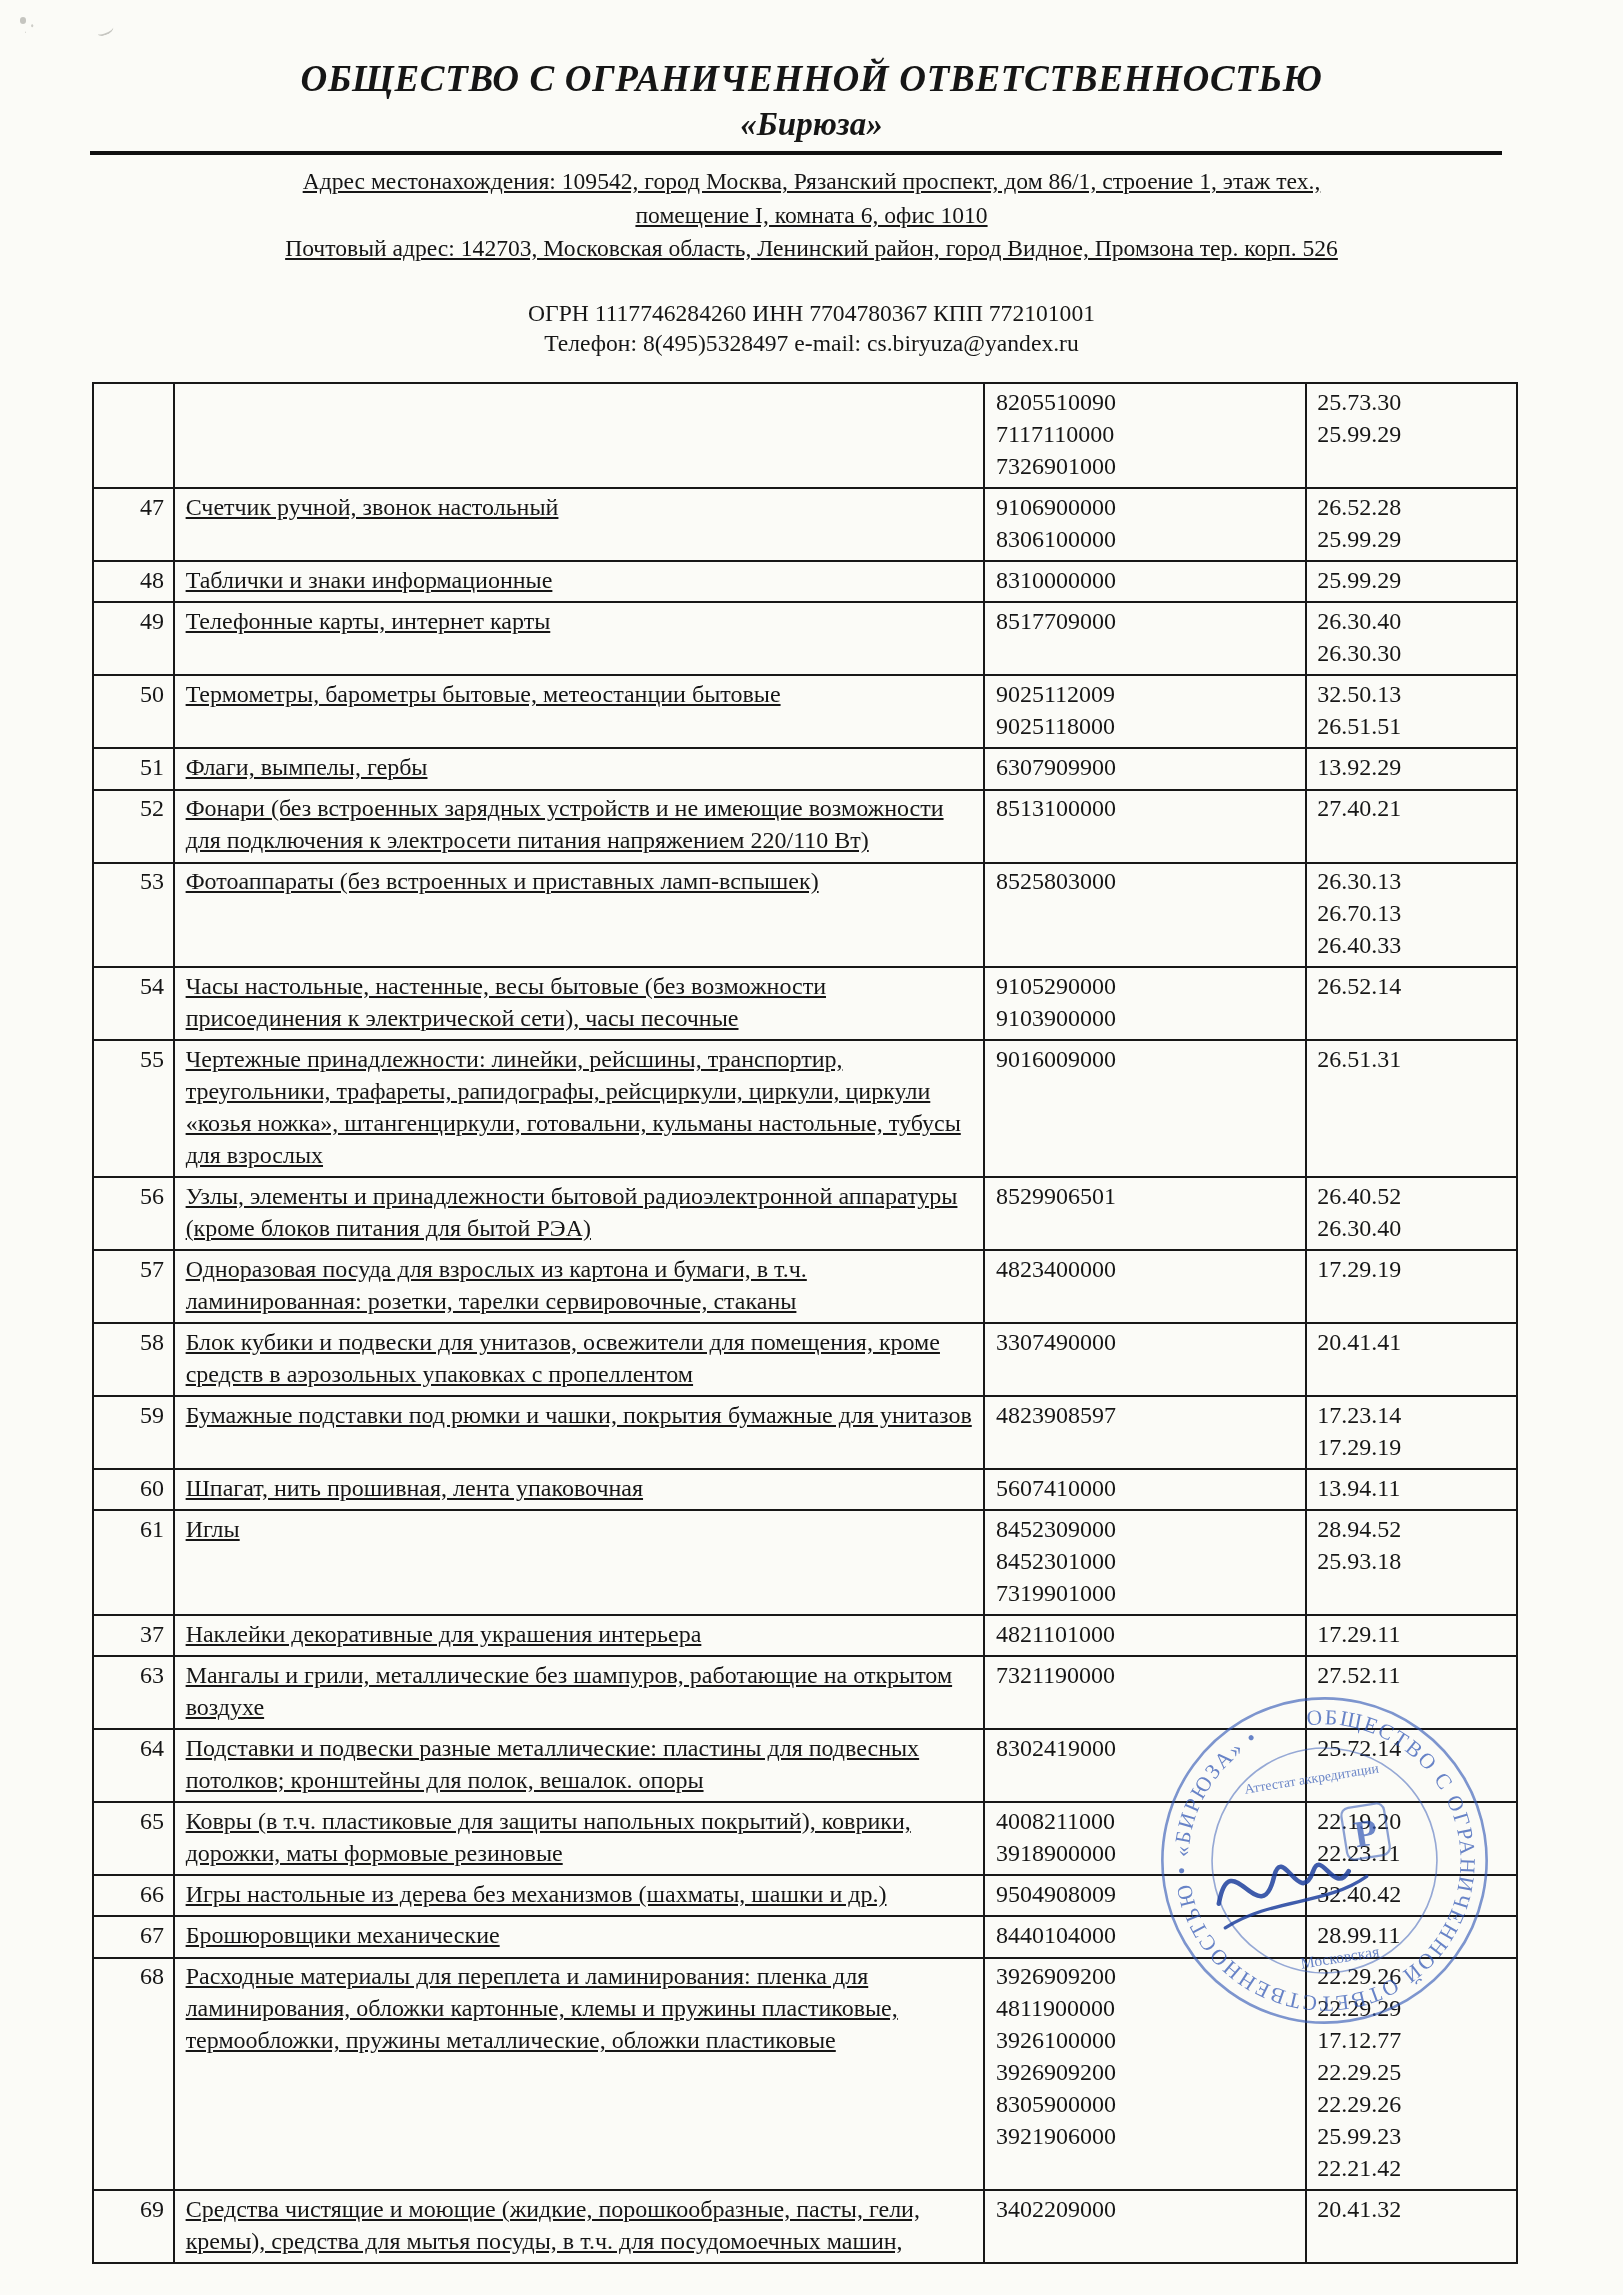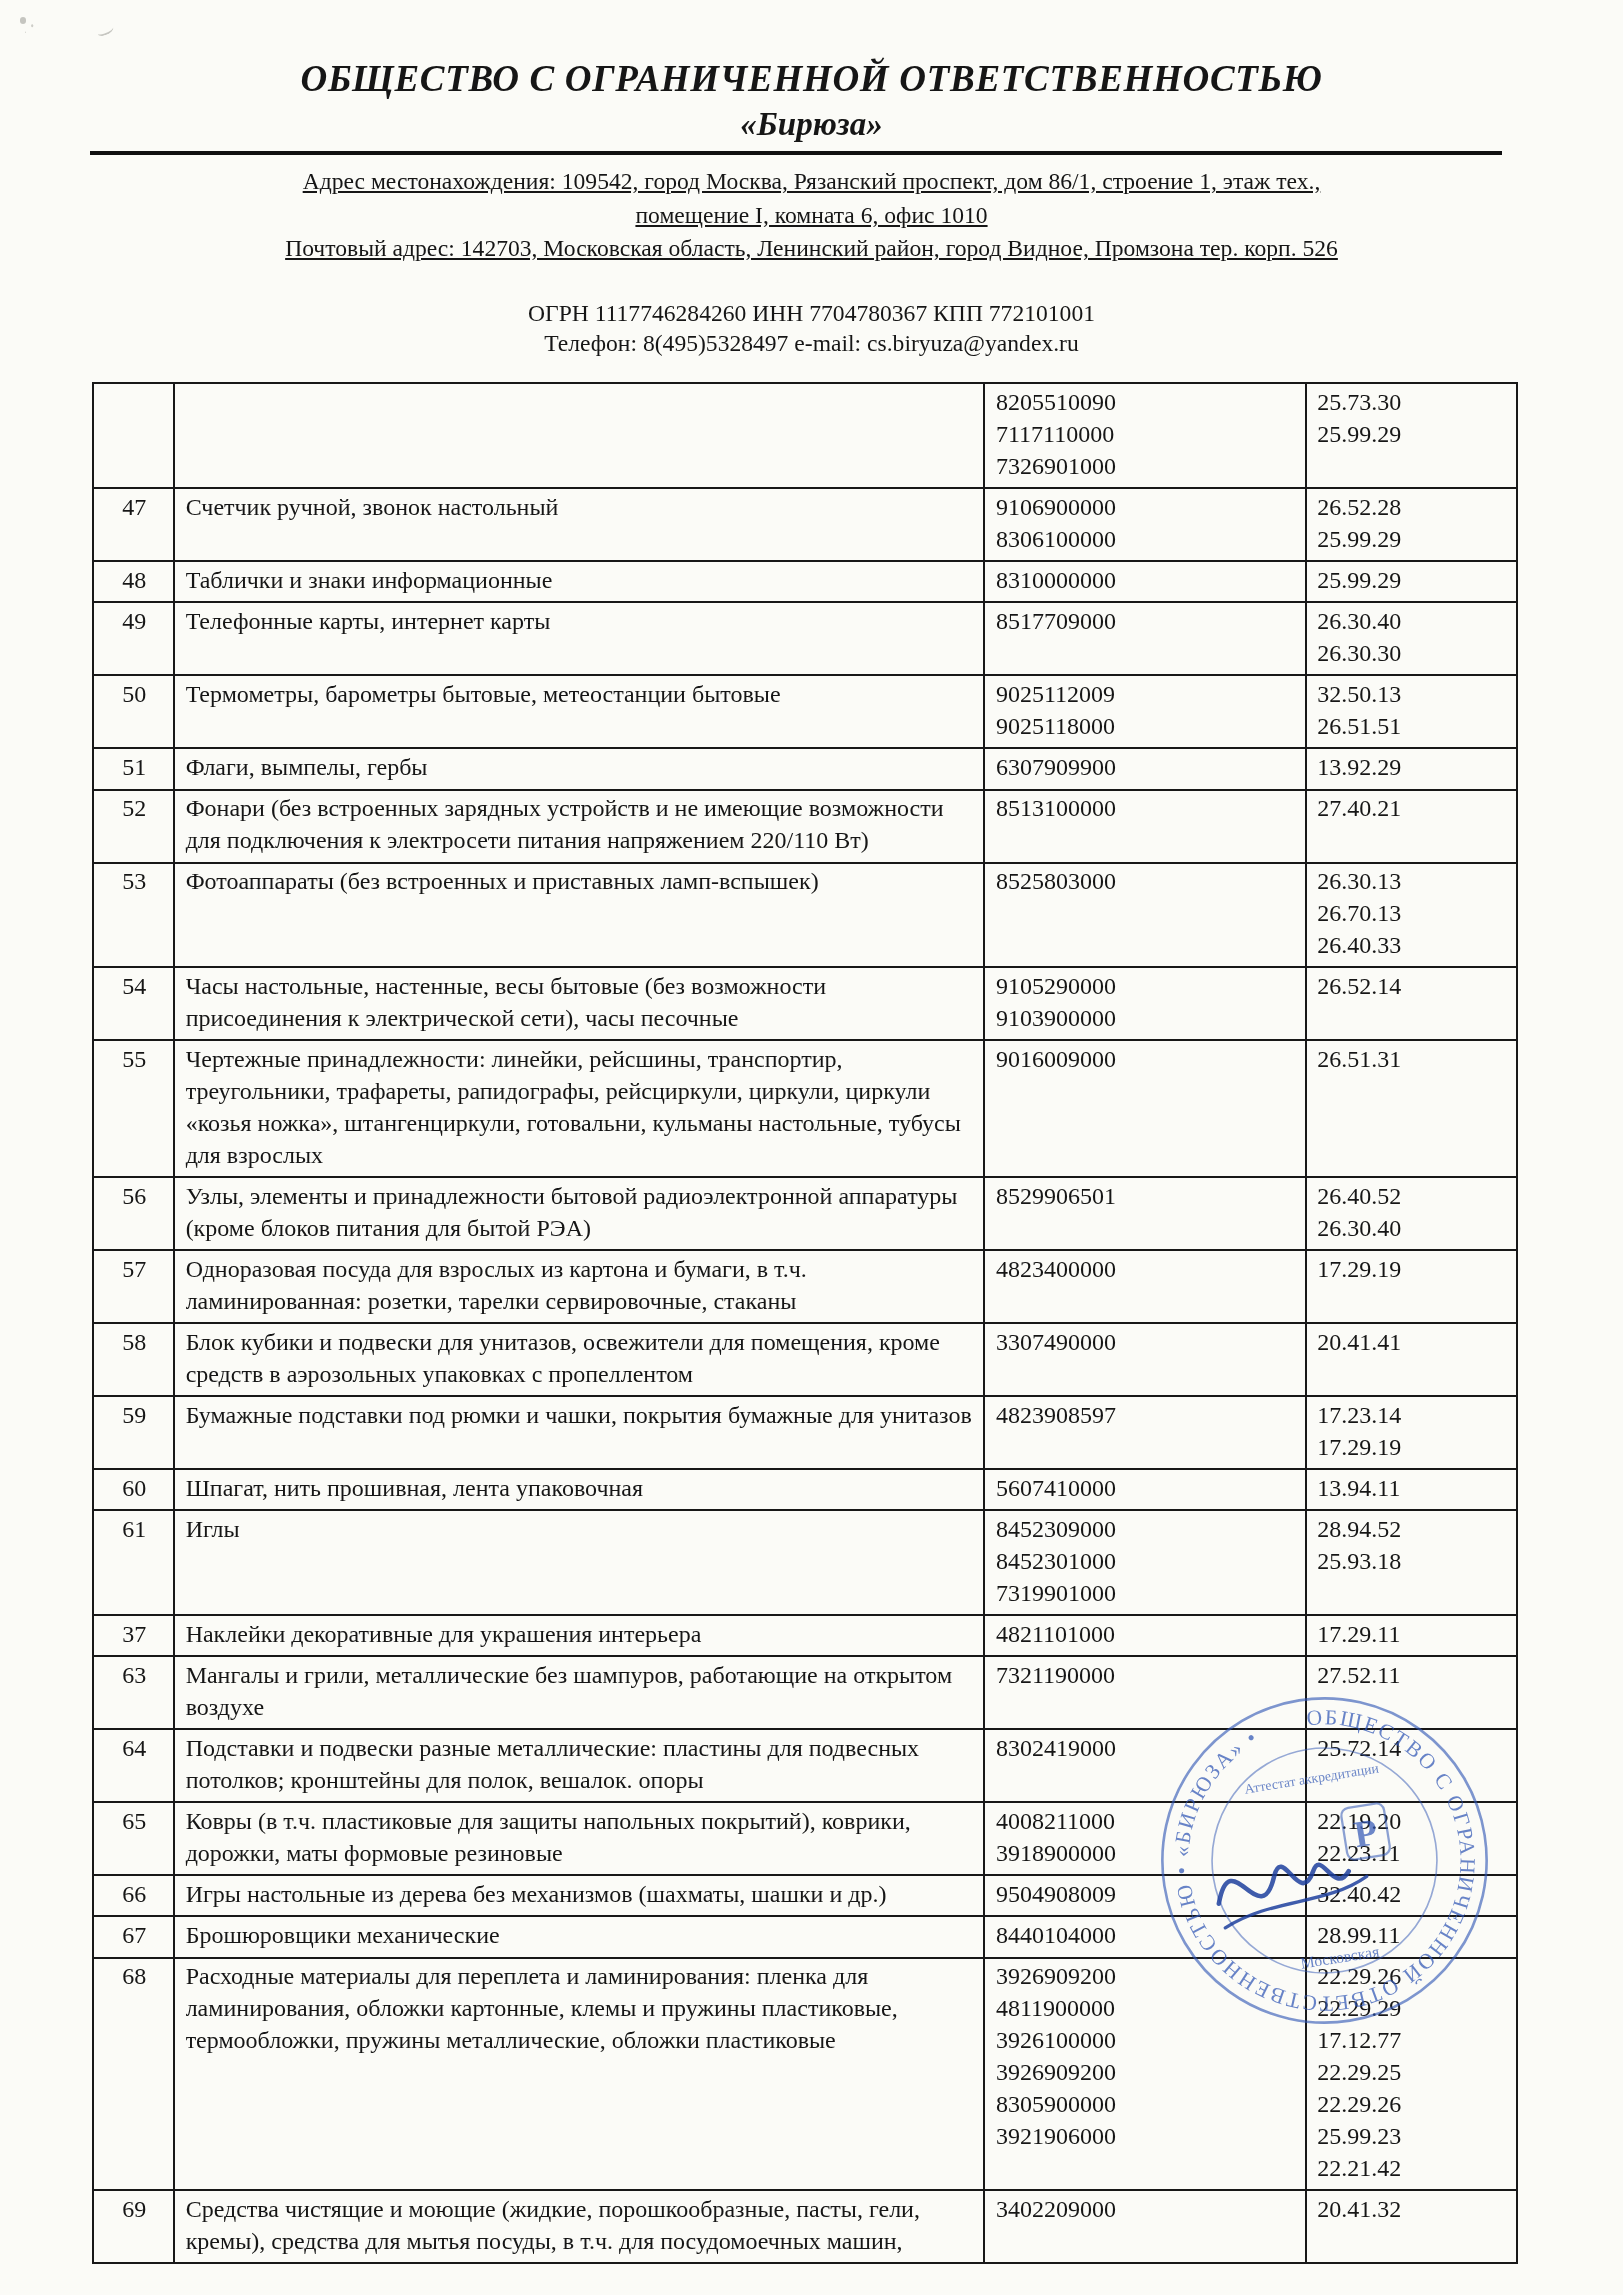--- a/index.html
+++ b/index.html
@@ -49,22 +49,22 @@
     width: 1426px;
     margin: 25px 0 0 92px;
     font-size: 24px;
   }
   table.goods td {
     border: 2px solid #181818;
     vertical-align: top;
     padding: 2.6px 9.2px 4.6px 10.5px;
     line-height: 1.33;
   }
-  td.col-num  { width: 78px; text-align: center; padding-left: 2.6px; padding-right: 2.6px; }
-  td.col-desc { width: 779px; }
+  td.col-num  { width: 78px; text-align: right; padding-left: 2.6px; padding-right: 2.6px; }
+  td.col-desc { width: 779px; text-decoration: underline; }
   td.col-codes{ width: 309px; white-space: pre-line; }
   td.col-okpd { width: 203px; white-space: pre-line; }
 
   .stamp-wrap {
     position: absolute;
     left: 1148px; top: 1684px;
     width: 353px; height: 353px;
     pointer-events: none;
     transform: rotate(-9deg);
   }

